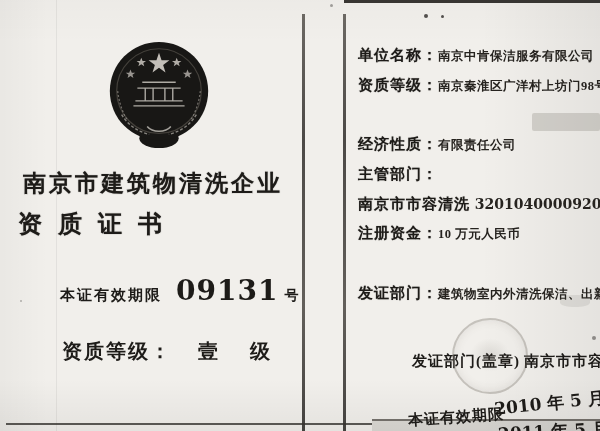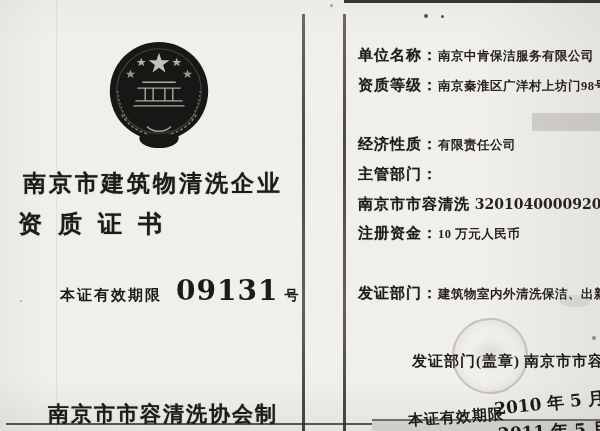--- a/index.html
+++ b/index.html
@@ -141,22 +141,24 @@
     <path d="M102,56 a42,60 0 0 1 -10,30" fill="none" stroke="#b0aca5" stroke-width="1.2" stroke-dasharray="2,2" opacity="0.6"></path>
   </svg>
 
   <div class="abs title1">南京市建筑物清洗企业</div>
   <div class="abs title2">资质证书</div>
 
   <div class="abs certno">
     <span>本证有效期限</span><span class="num">09131</span><span class="suffix">号</span>
   </div>
 
-
-  <div class="abs issuer">南京市市容清洗协会制</div>
+  <div class="abs grade">
+    <span>资质等级：</span><span class="g1">壹</span><span class="g2">级</span>
+  </div>
+
 </div>
 
 <div class="abs right-panel">
 
   <div class="field f0">
     <span class="lbl">单位名称：</span><span class="val">南京中肯保洁服务有限公司</span>
   </div>
   <div class="field f1">
     <span class="lbl">资质等级：</span><span class="val">南京秦淮区广洋村上坊门98号201</span>
   </div>

